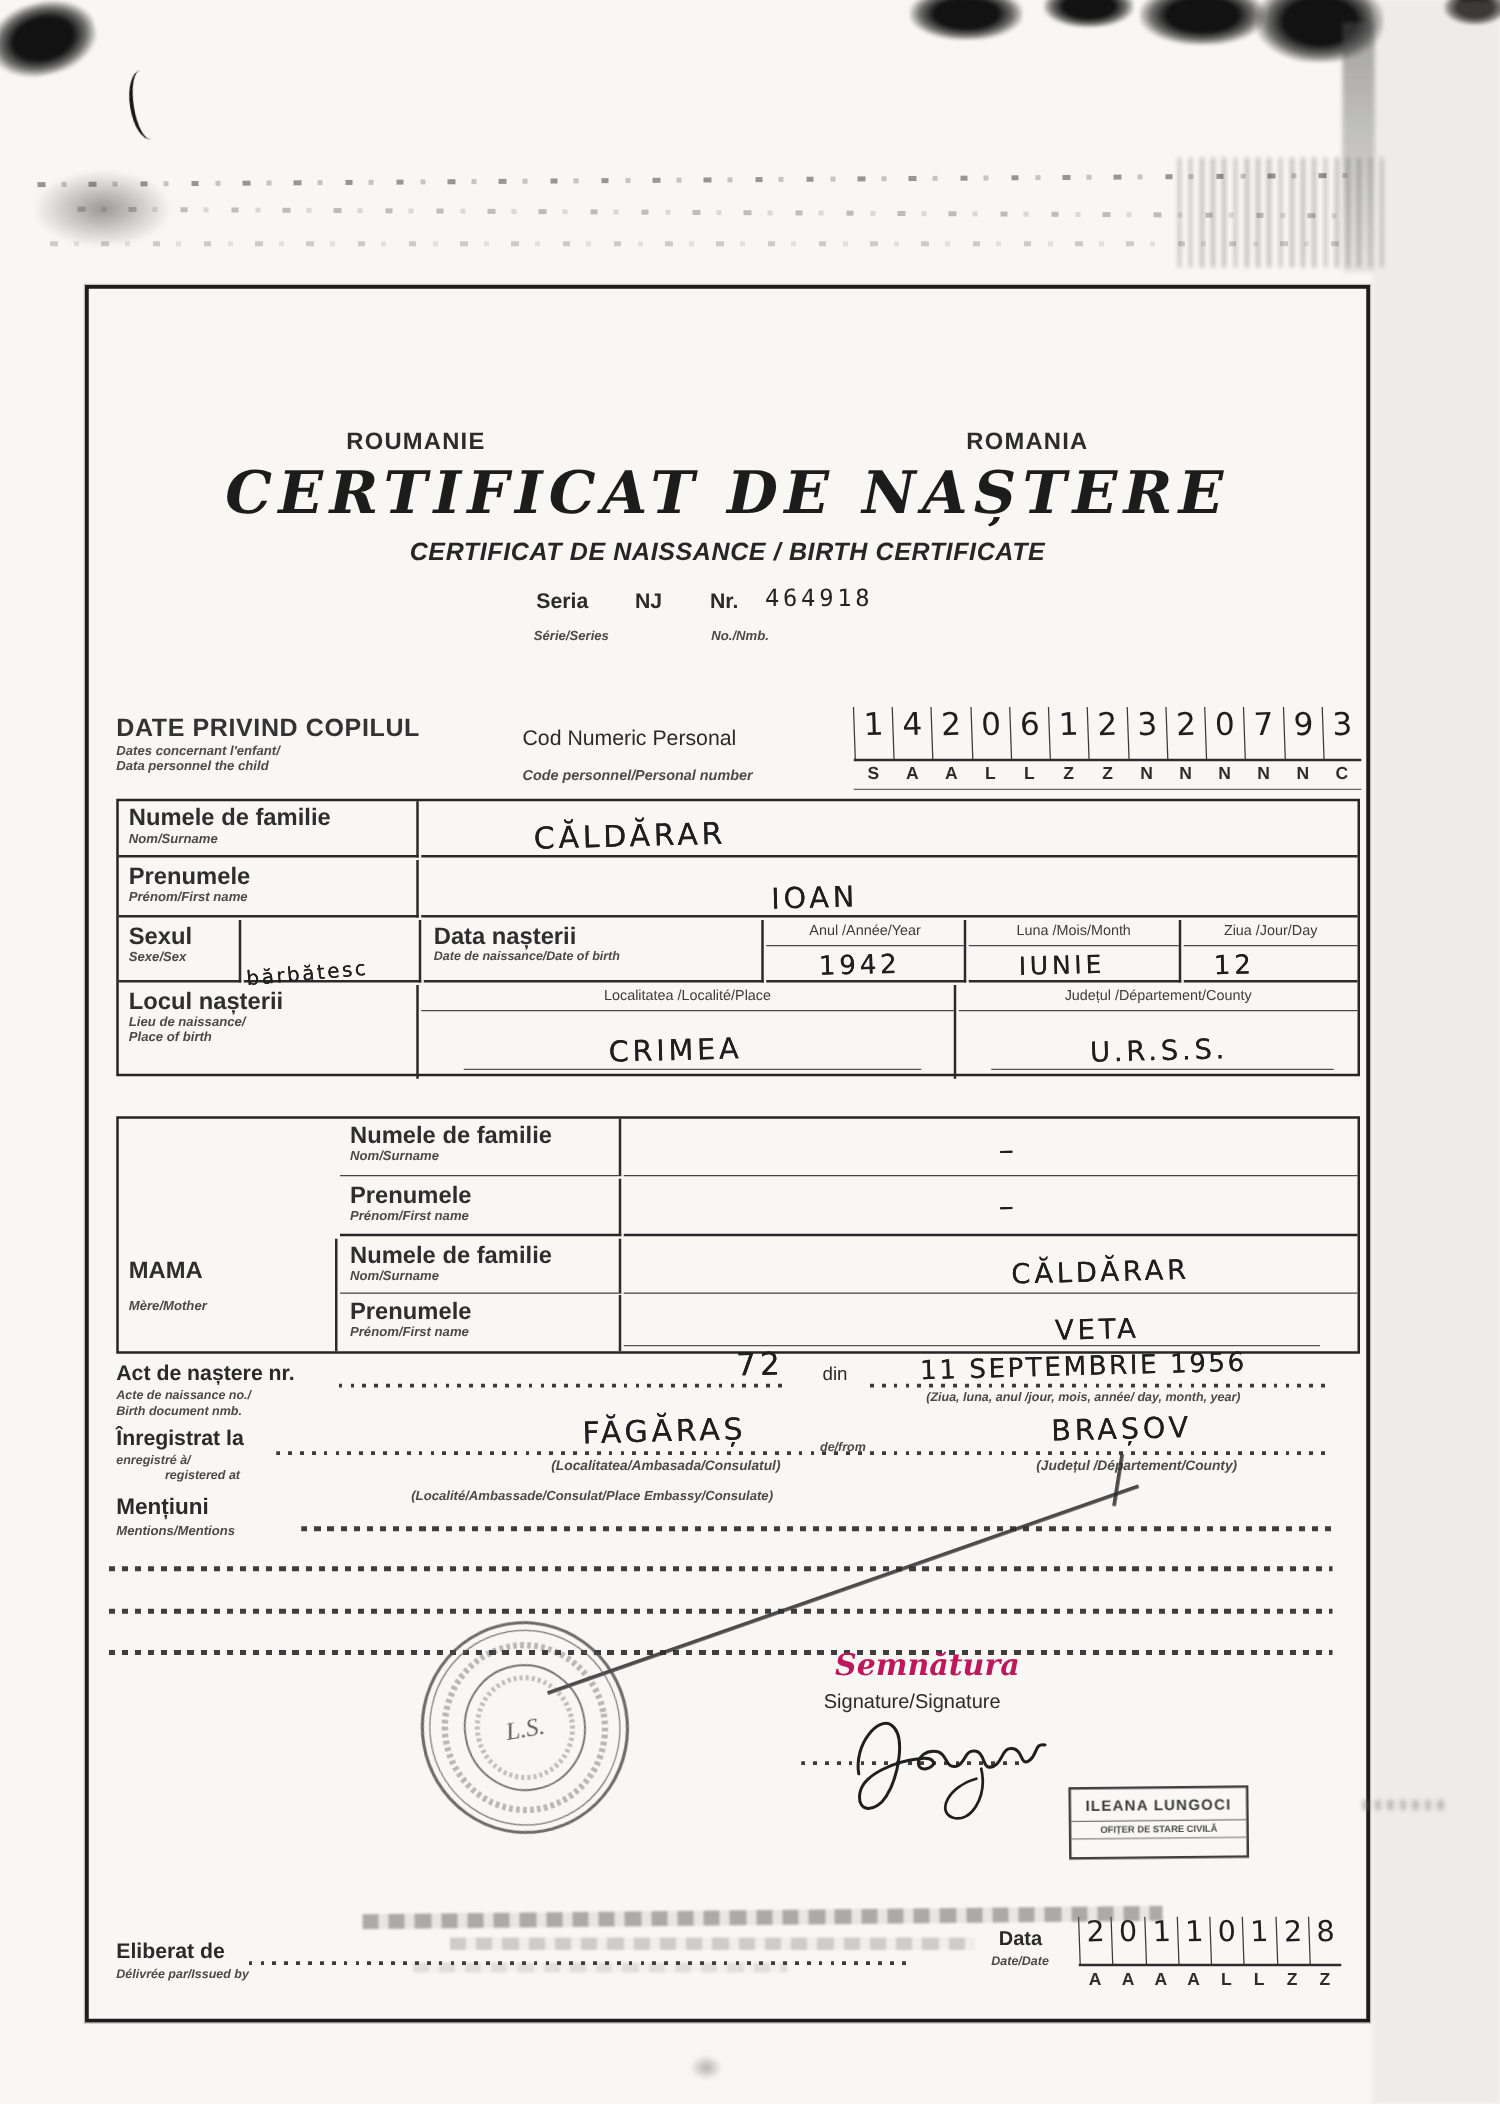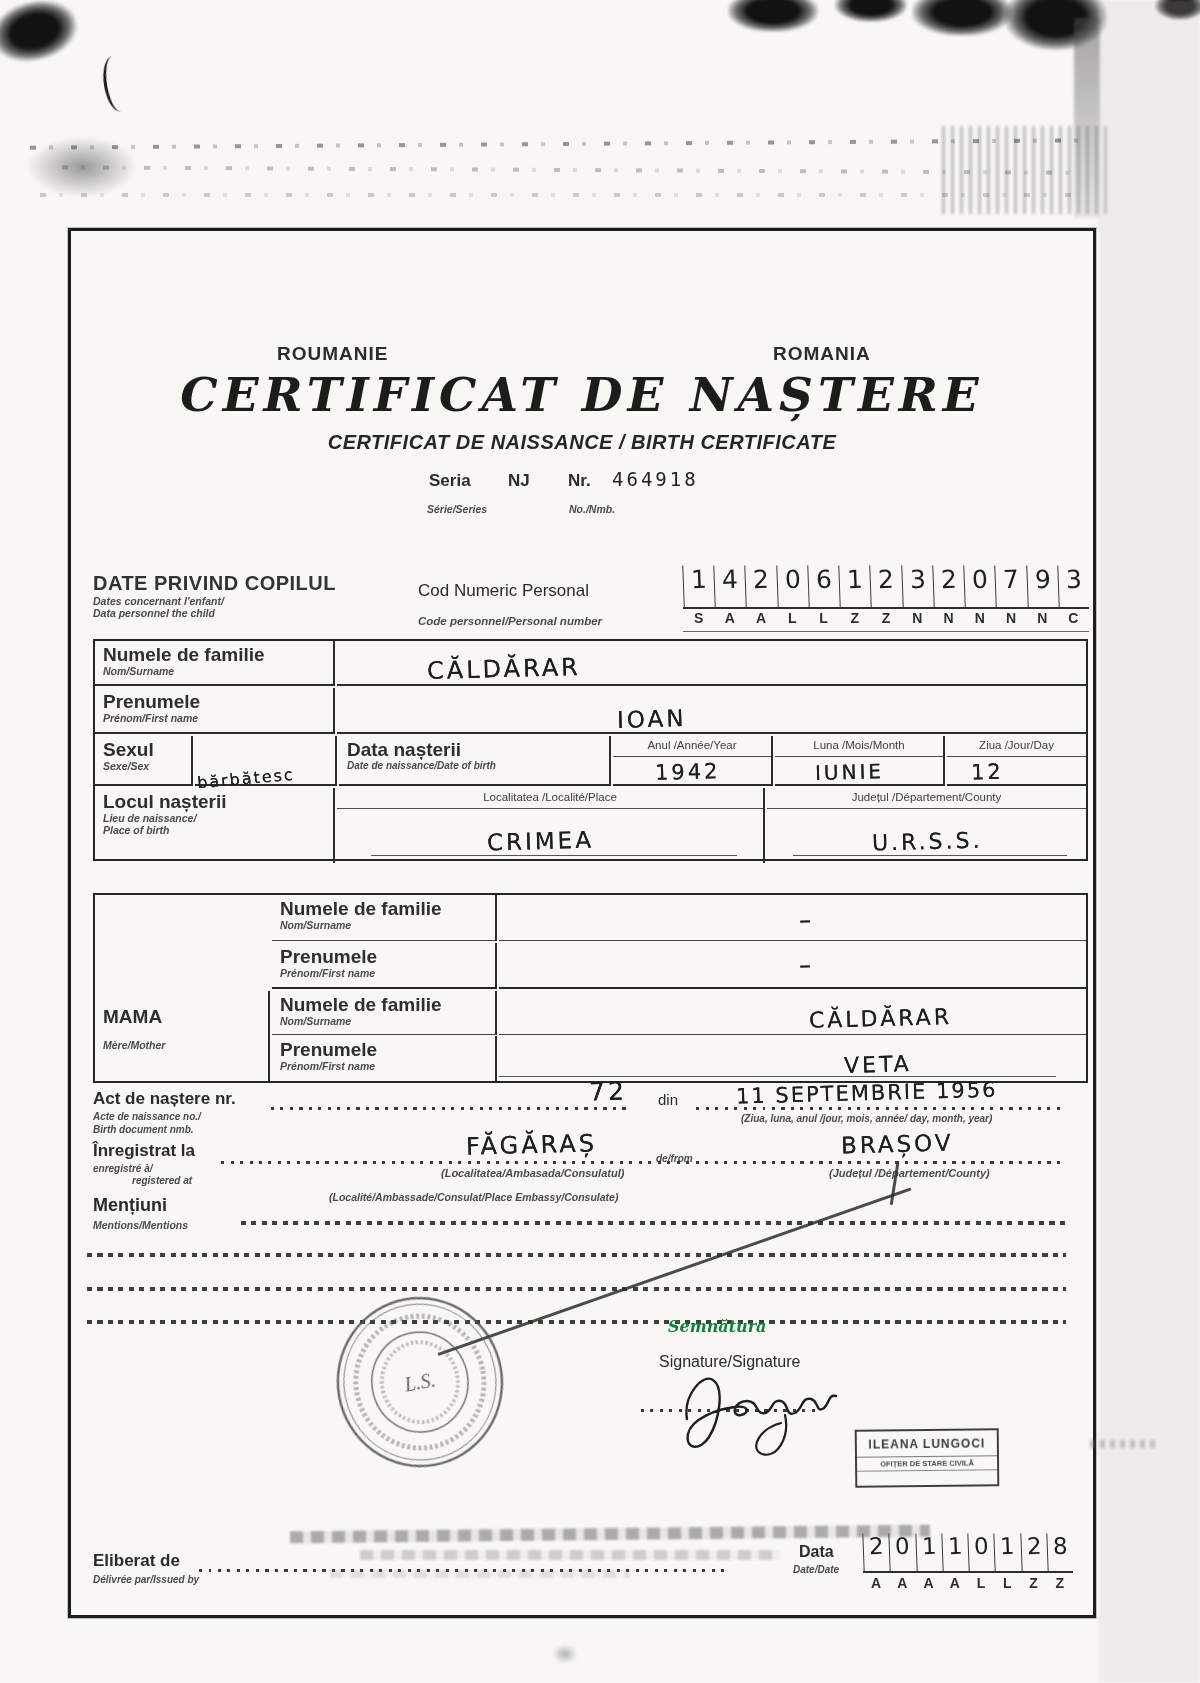--- a/index.html
+++ b/index.html
@@ -54,21 +54,21 @@
      font-family:"DejaVu Sans",sans-serif;font-size:25px;color:#1e1e1e;transform:rotate(-2deg);}
   .letterrow{position:absolute;display:flex;}
   .letterrow .lt{flex:1;text-align:center;font-size:14px;font-weight:bold;color:#2d2d2d;}
   .ul1{border-bottom:1.5px solid #666;}
   
   .offstamp{position:absolute;border:2px solid #3f3f3f;box-sizing:border-box;
             text-align:center;filter:blur(.35px);background:rgba(250,250,250,.4);padding-top:6px;}
   .offstamp .l1{font-size:12px;font-weight:bold;letter-spacing:1px;color:#3a3a3a;}
   .offstamp .l2{font-size:7.5px;font-weight:bold;color:#4a4a4a;margin-top:5px;
                 border-top:1px solid #777;border-bottom:1px solid #888;padding:2px 2px;}
-  .sig-label{font-family:"DejaVu Serif",serif;font-style:italic;font-weight:bold;font-size:16px;color:#15803d;}
+  .sig-label{font-family:"DejaVu Serif",serif;font-style:italic;font-weight:bold;font-size:24px;color:#be185d;}
 </style>
 </head>
 <body>
 
 <div class="page">
 
   <div class="blob" style="left:-8px;top:2px;width:85px;height:58px;transform:rotate(-14deg);"></div>
   <div class="blob" style="left:728px;top:-10px;width:90px;height:42px;"></div>
   <div class="blob" style="left:835px;top:-12px;width:72px;height:34px;"></div>
   <div class="blob" style="left:912px;top:-12px;width:100px;height:48px;"></div>

